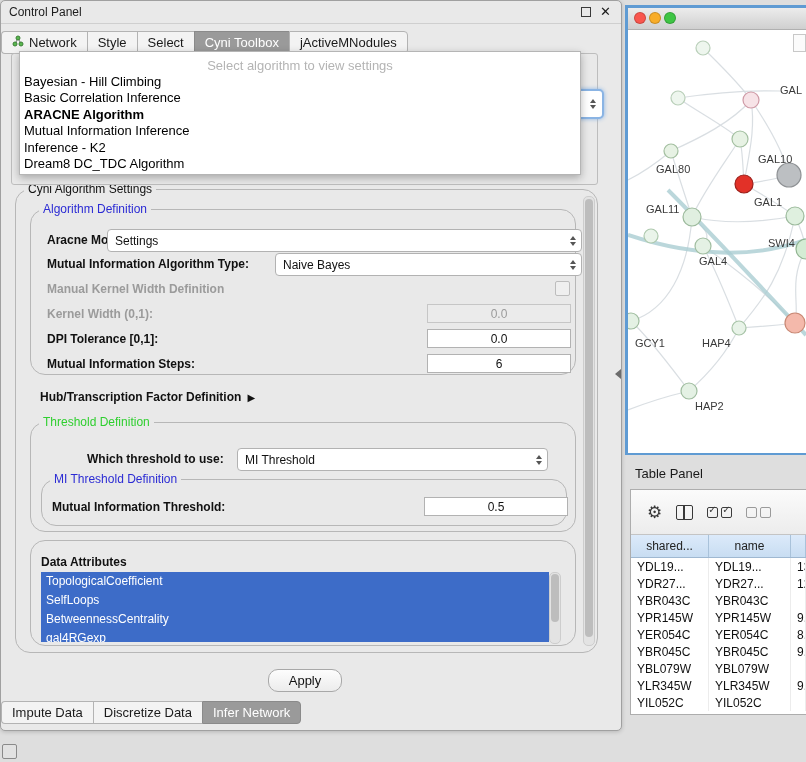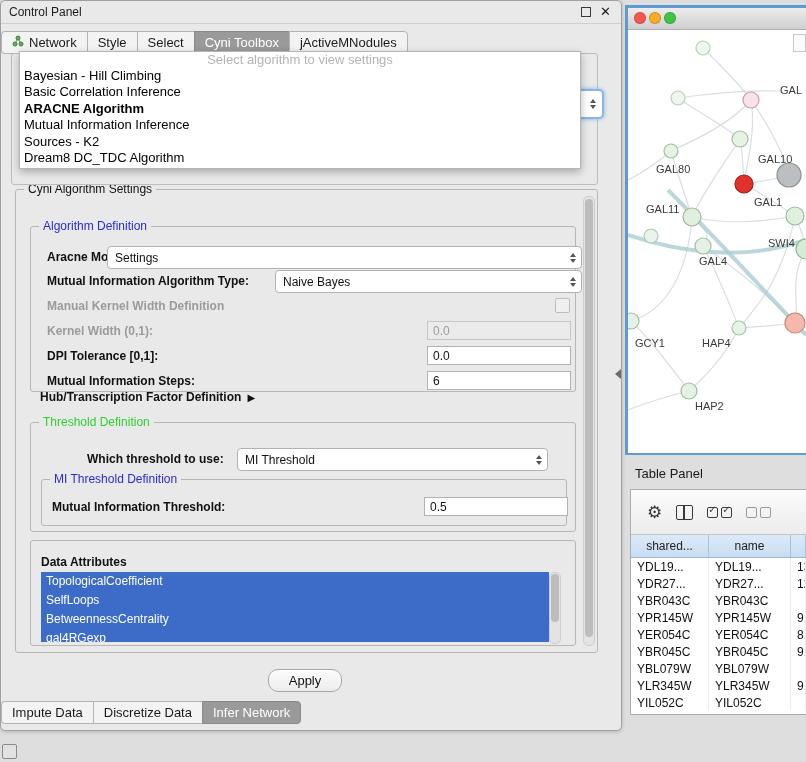--- a/index.html
+++ b/index.html
@@ -40,44 +40,44 @@
   
   #remnant{left:10px;top:52px;width:585px;height:130px;border:1px solid #bdbdbd;border-radius:3px;z-index:1}
 
   
   #focus-combo{left:544px;top:88px;width:52px;height:26px;z-index:5;background:#fff;
     border:2px solid #8ab4e4;border-radius:5px;box-shadow:0 0 4px #8ab4e4;
     display:flex;align-items:center;justify-content:flex-end;padding-right:3px}
 
   
   #algo-popup{left:18px;top:50px;width:560px;height:116px;background:#fff;
-    border:1px solid #b5b5b5;box-shadow:0 3px 8px rgba(0,0,0,.28);z-index:10;padding-top:0}
+    border:1px solid #b5b5b5;box-shadow:0 3px 8px rgba(0,0,0,.28);z-index:10;padding-top:6px}
   .popup-head{text-align:center;color:#b4b4b4;font-size:13px;line-height:16px}
   .popup-item{font-size:13px;line-height:16.4px;padding-left:4px;color:#000}
   .popup-item.hl{font-weight:bold}
 
   
-  .grp{position:absolute;border:1px solid #b7b7b7;border-radius:3px}
+  .grp{position:absolute;border:1px solid #b7b7b7;border-radius:15px}
   .grp>.legend{position:absolute;top:-8px;left:8px;background:#e9e9e9;padding:0 4px;
     font-size:12px;line-height:15px;color:#111;white-space:nowrap;display:flex;align-items:center;gap:4px}
   .legend.blue{color:#2b2bd4}
   .legend.green{color:#2fcf2f}
   .legend.bold{font-weight:bold}
 
   .lbl{position:absolute;font-size:12px;font-weight:bold;color:#111;white-space:nowrap}
   .lbl.dis{color:#9b9b9b}
 
   .combo{position:absolute;display:flex;align-items:center;background:#fff;
     border:1px solid #b2b2b2;border-radius:4px;font-size:12px;color:#111;padding:0 2px 0 7px}
   .combo-arrows{margin-left:auto;width:13px;display:flex;flex-direction:column;align-items:center;gap:2px}
   .tri-up{width:0;height:0;border-left:3.5px solid transparent;border-right:3.5px solid transparent;border-bottom:4.5px solid #555}
   .tri-dn{width:0;height:0;border-left:3.5px solid transparent;border-right:3.5px solid transparent;border-top:4.5px solid #555}
 
-  input.fld{position:absolute;background:#fff;border:1px solid #b2b2b2;text-align:left;
-    font-size:12px;color:#111;padding:0 5px;font-family:inherit;box-sizing:border-box}
+  input.fld{position:absolute;background:#fff;border:1px solid #b2b2b2;text-align:center;
+    font-size:12px;color:#111;padding:0 17px;font-family:inherit;box-sizing:border-box}
   input.fld.dis{background:#ebebeb;color:#9b9b9b;border-color:#c6c6c6}
 
   .cb{position:absolute;width:13px;height:13px;background:#efefef;border:1px solid #bdbdbd;border-radius:2px}
 
   .arrow-right{display:inline-block;font-size:10px;color:#111}
   .arrow-down{display:inline-block;font-size:9px;color:#111}
 
   
   #src-list{position:absolute;background:#fff;overflow:hidden}
   .src-item{height:19px;line-height:19px;background:#3d6cc8;color:#fff;font-size:12px;padding-left:5px}
@@ -177,32 +177,32 @@
         <span class="tri-dn"></span>
       </span>
   </div>
 
   <div id="algo-popup" class="abs">
     <div class="popup-head">Select algorithm to view settings</div>
     <div class="popup-item">Bayesian - Hill Climbing</div>
     <div class="popup-item">Basic Correlation Inference</div>
     <div class="popup-item hl">ARACNE Algorithm</div>
     <div class="popup-item">Mutual Information Inference</div>
-    <div class="popup-item">Sources - K2</div>
+    <div class="popup-item">Inference - K2</div>
     <div class="popup-item">Dream8 DC_TDC Algorithm</div>
   </div>
 
   <div class="grp" style="left:14px;top:188px;width:581px;height:462px">
     <span class="legend">Cyni Algorithm Settings</span>
 
     <div class="sbar" style="left:567px;top:6px;width:10px;height:448px">
       <div class="thumb" style="top:2px;height:438px"></div>
     </div>
 
-    <div class="grp" style="left:14px;top:36px;width:544px;height:164px">
+    <div class="grp" style="left:14px;top:19px;width:544px;height:164px">
       <span class="legend blue">Algorithm Definition</span>
 
       <span class="lbl" style="left:16px;top:23px">Aracne Mode:</span>
       <div class="combo" style="left:76px;top:19px;width:464px;height:21px">
         <span>Settings</span>
         <span class="combo-arrows">
             <span class="tri-up"></span>
             <span class="tri-dn"></span>
           </span>
       </div>

